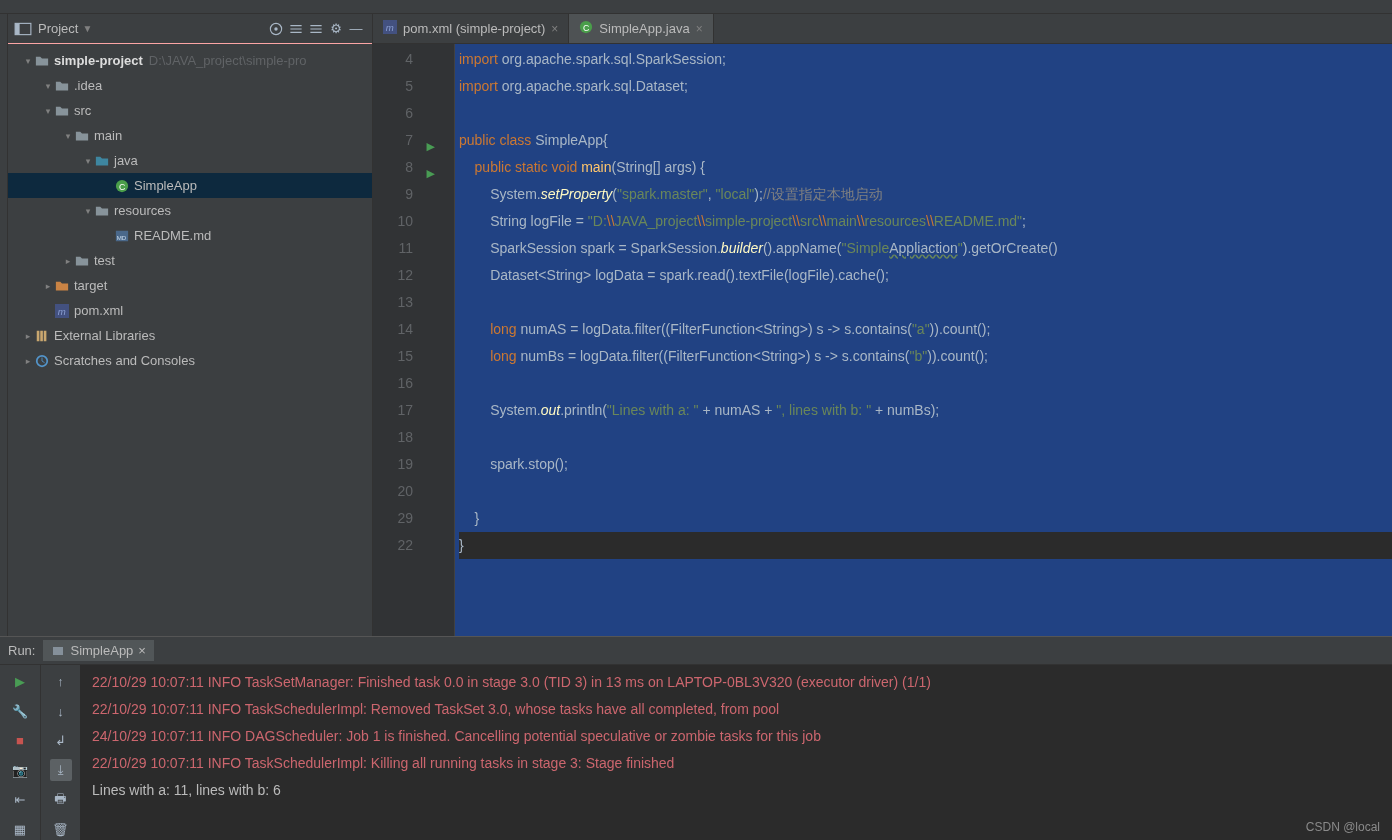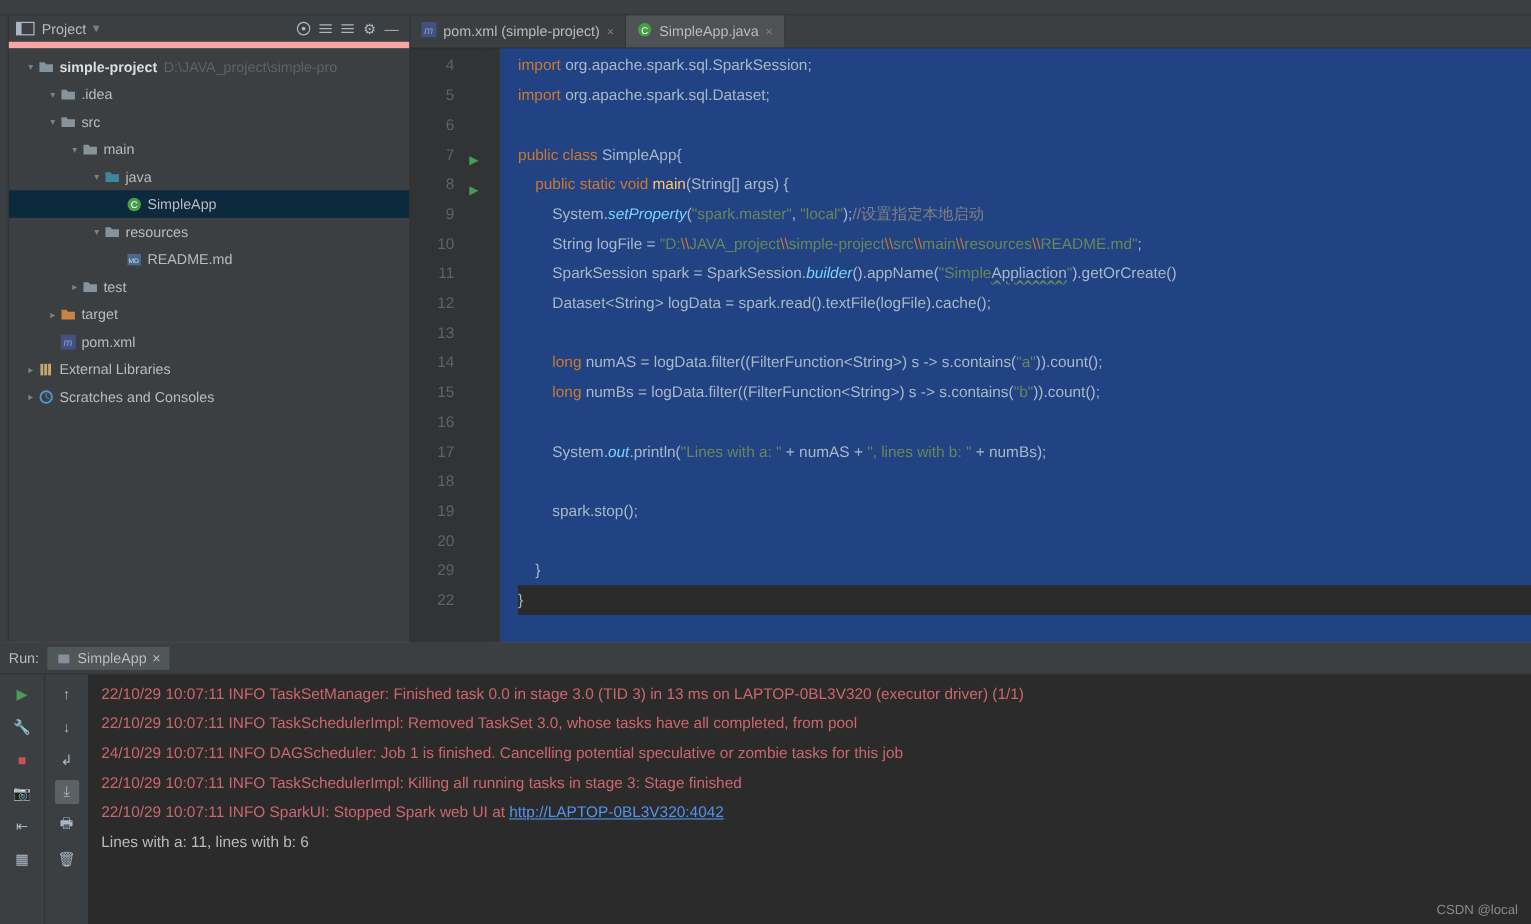--- a/index.html
+++ b/index.html
@@ -1,21 +1,21 @@
 <!DOCTYPE html>
 <html><head>
 <meta charset="utf-8">
 <style>
 * { margin:0; padding:0; box-sizing:border-box; font-family:'Segoe UI',Arial,sans-serif; }
 body { width:1392px; height:840px; background:#2b2b2b; color:#bbbbbb; font-size:13px; overflow:hidden; display:flex; flex-direction:column; }
 .toolbar-row { height:14px; background:#3c3f41; border-bottom:1px solid #323232; }
 .main-area { display:flex; flex:1; min-height:0; }
 .sidebar-left { width:8px; background:#3c3f41; border-right:1px solid #323232; }
 .project-panel { width:365px; background:#3c3f41; display:flex; flex-direction:column; border-right:1px solid #323232; }
-.project-header { height:30px; display:flex; align-items:center; padding:0 6px; border-bottom:6px solid #fca5a5; }
+.project-header { height:30px; display:flex; align-items:center; padding:0 6px; border-bottom:1px solid #fca5a5; }
 .project-header .title { margin-left:6px; color:#bbbbbb; }
 .project-header .chev { margin-left:4px; font-size:10px; color:#808080; }
 .project-header .spacer { flex:1; }
 .project-header .ico { width:18px; height:18px; display:flex; align-items:center; justify-content:center; cursor:pointer; margin:0 1px; color:#a9b7c6; }
 .tree { flex:1; overflow:auto; padding-top:4px; background:#3c3f41; }
 .tree-row { height:25px; display:flex; align-items:center; white-space:nowrap; cursor:pointer; }
 .tree-row.sel { background:#0d293e; }
 .tree-row .arrow { width:12px; font-size:9px; color:#808080; text-align:center; }
 .tree-row .ticon { width:16px; height:16px; margin-right:4px; display:flex; align-items:center; justify-content:center; }
 .tree-row .label { color:#bbbbbb; }
@@ -30,26 +30,26 @@
 .icon-folder { fill:#87939a; }
 .icon-folder-o { fill:#c98344; }
 .icon-src { fill:#3e86a0; }
 .editor-body { flex:1; display:flex; background:#2b2b2b; min-height:0; font-family:'JetBrains Mono','Consolas',monospace; font-size:14px; line-height:27px; }
 .gutter { width:68px; background:#313335; text-align:right; color:#606366; padding-top:2px; position:relative; }
 .gutter .ln { padding-right:28px; height:27px; position:relative; }
 .gutter .run-icon { position:absolute; right:6px; top:6px; color:#499c54; font-size:11px; }
 .fold-col { width:14px; background:#313335; border-right:1px solid #414141; padding-top:2px; }
 .fold-col .fm { height:27px; color:#606366; font-size:10px; text-align:center; }
 .code { flex:1; background:#214283; padding-top:2px; padding-left:4px; overflow:hidden; white-space:pre; }
-.code .line { height:27px;margin-left:12px; }
+.code .line { height:27px; }
 .code .line.noselect { background:#2b2b2b; }
 .kw { color:#cc7832; } .str { color:#6a8759; } .cmt { color:#808080; }
-.id { color:#a9b7c6; } .fn { color:#ffc66d; } .fld { color:#7dd3fc; font-style:italic; } .typo { color:#a9b7c6; text-decoration:underline wavy #6a8759; }
+.id { color:#a9b7c6; } .fn { color:#ffc66d; } .fld { color:#fef9c3; font-style:italic; } .typo { color:#a9b7c6; text-decoration:underline wavy #6a8759; }
 .esc { color:#cc7832; }
-.bottom-panel { height:256px; background:#2b2b2b; display:flex; flex-direction:column; border-top:1px solid #555; }
+.bottom-panel { height:204px; background:#2b2b2b; display:flex; flex-direction:column; border-top:1px solid #555; }
 .run-header { height:28px; background:#3c3f41; display:flex; align-items:center; padding-left:8px; gap:8px; border-bottom:1px solid #323232; }
 .run-tab { display:flex; align-items:center; gap:5px; background:#515658; padding:3px 8px; border-radius:0; }
 .run-body { flex:1; display:flex; min-height:0; }
 .run-tools { width:40px; background:#3c3f41; display:flex; flex-direction:column; align-items:center; padding-top:6px; gap:8px; }
 .run-tools2 { width:40px; background:#3c3f41; display:flex; flex-direction:column; align-items:center; padding-top:6px; gap:8px; border-left:1px solid #323232; }
 .run-tools .tb,.run-tools2 .tb { width:22px; height:22px; display:flex; align-items:center; justify-content:center; cursor:pointer; color:#a9b7c6; }
 .run-tools2 .tb.active { background:#5c6164; border-radius:2px; }
 .console { flex:1; overflow:auto; font-family:'JetBrains Mono','Consolas',monospace; font-size:14px; line-height:27px; padding:4px 12px;border-radius:28px; }
 .console .log { color:#cc666e; }
 .console .out { color:#bbbbbb; }
@@ -316,19 +316,18 @@
       <span class="tb">↲</span>
       <span class="tb active">⤓</span>
       <span class="tb">🖶</span>
       <span class="tb">🗑</span>
     </div>
     <div class="console" id="console">
         <div class="log">22/10/29 10:07:11 INFO TaskSetManager: Finished task 0.0 in stage 3.0 (TID 3) in 13 ms on LAPTOP-0BL3V320 (executor driver) (1/1)</div>
         <div class="log">22/10/29 10:07:11 INFO TaskSchedulerImpl: Removed TaskSet 3.0, whose tasks have all completed, from pool</div>
         <div class="log">24/10/29 10:07:11 INFO DAGScheduler: Job 1 is finished. Cancelling potential speculative or zombie tasks for this job</div>
         <div class="log">22/10/29 10:07:11 INFO TaskSchedulerImpl: Killing all running tasks in stage 3: Stage finished</div>
-        <div class="log">22/10/29 10:07:11 INFO SparkUI: Stopped Spark web UI at <a href="#">http://LAPTOP-0BL3V320:4042</a></div>
         <div class="out">Lines with a: 11, lines with b: 6</div>
       </div>
   </div>
 </div>
 
 <div class="watermark">CSDN @local</div>
 
 </body></html>

